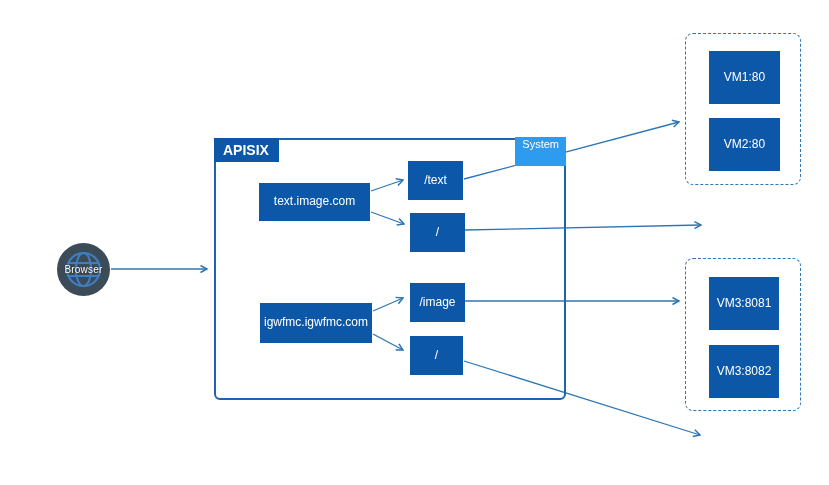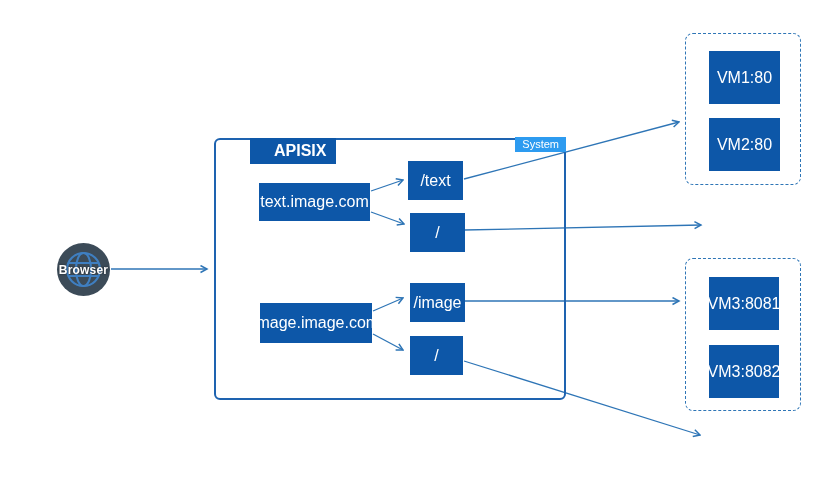--- a/index.html
+++ b/index.html
@@ -10,49 +10,49 @@
     overflow:hidden;
   }
   svg.edges { position:absolute; left:0; top:0; width:829px; height:485px; }
   .edge { stroke:var(--line,#2E75B6); stroke-width:1.3; fill:none; }
   .edge-head { stroke:var(--line,#2E75B6); stroke-width:1.5; fill:none; }
 
   .node {
     position:absolute; box-sizing:border-box;
     background:var(--node-fill,#0D57A8); color:#fff;
     display:flex; align-items:center; justify-content:center;
-    font-size:16px; text-align:center; line-height:1.1;
+    font-size:12px; text-align:center; line-height:1.1;
   }
   
   .browser {
     position:absolute; left:57px; top:243px; width:53px; height:53px;
     border-radius:50%; background:var(--browser-circle,#3C4B58);
     display:flex; align-items:center; justify-content:center;
   }
   .browser svg { position:absolute; left:3px; top:3px; }
   .globe { fill:none; stroke:#3F7FC1; stroke-width:1.8; }
   .browser-label {
-    position:relative; color:#fff; font-weight:bold; font-size:12px;
+    position:relative; color:#fff; font-weight:normal; font-size:10px;
     text-shadow:0 0 2px rgba(0,0,0,.6); letter-spacing:.2px;
   }
   
   .apisix-box {
     position:absolute; left:214px; top:138px; width:352px; height:262px;
     box-sizing:border-box; border:2px solid var(--boundary,#1E63B0);
     border-radius:6px; background:transparent;
   }
   .apisix-title {
     position:absolute; left:-2px; top:-2px;
     background:var(--node-fill,#0D57A8); color:#fff;
-    font-weight:bold; font-size:16px; padding:4px 10px 4px 24px;margin-left:36px;
+    font-weight:bold; font-size:14px; padding:4px 10px 4px 9px;
   }
   .system-badge {
     position:absolute; right:-2px; top:-3px;
     background:var(--badge-bg,#2D9BF0); color:#fff;
-    font-size:11px; padding:1px 7px 2px 7px;
+    font-size:11px; padding:1px 7px 16px 7px;
   }
   
   .host-text   { left:259px; top:183px; width:111px; height:38px; }
   .host-image  { left:260px; top:303px; width:112px; height:40px; }
   .route-text  { left:408px; top:161px; width:55px; height:39px; }
   .route-s1    { left:410px; top:213px; width:55px; height:39px; }
   .route-image { left:410px; top:283px; width:55px; height:39px; }
   .route-s2    { left:410px; top:336px; width:53px; height:39px; }
   
   .group {
@@ -98,21 +98,21 @@
     </svg>
     <span class="browser-label">Browser</span>
   </div>
 
   <div class="apisix-box">
     <div class="apisix-title">APISIX</div>
     <div class="system-badge">System</div>
   </div>
 
   <div class="node host-text">text.image.com</div>
-  <div class="node host-image">image.image.com</div>
+  <div class="node host-image">igwfmc.igwfmc.com</div>
 
   <div class="node route-text">/text</div>
   <div class="node route-s1">/</div>
   <div class="node route-image">/image</div>
   <div class="node route-s2">/</div>
 
   <div class="group group1">
     <div class="node vm-a">VM1:80</div>
     <div class="node vm-b">VM2:80</div>
   </div>

